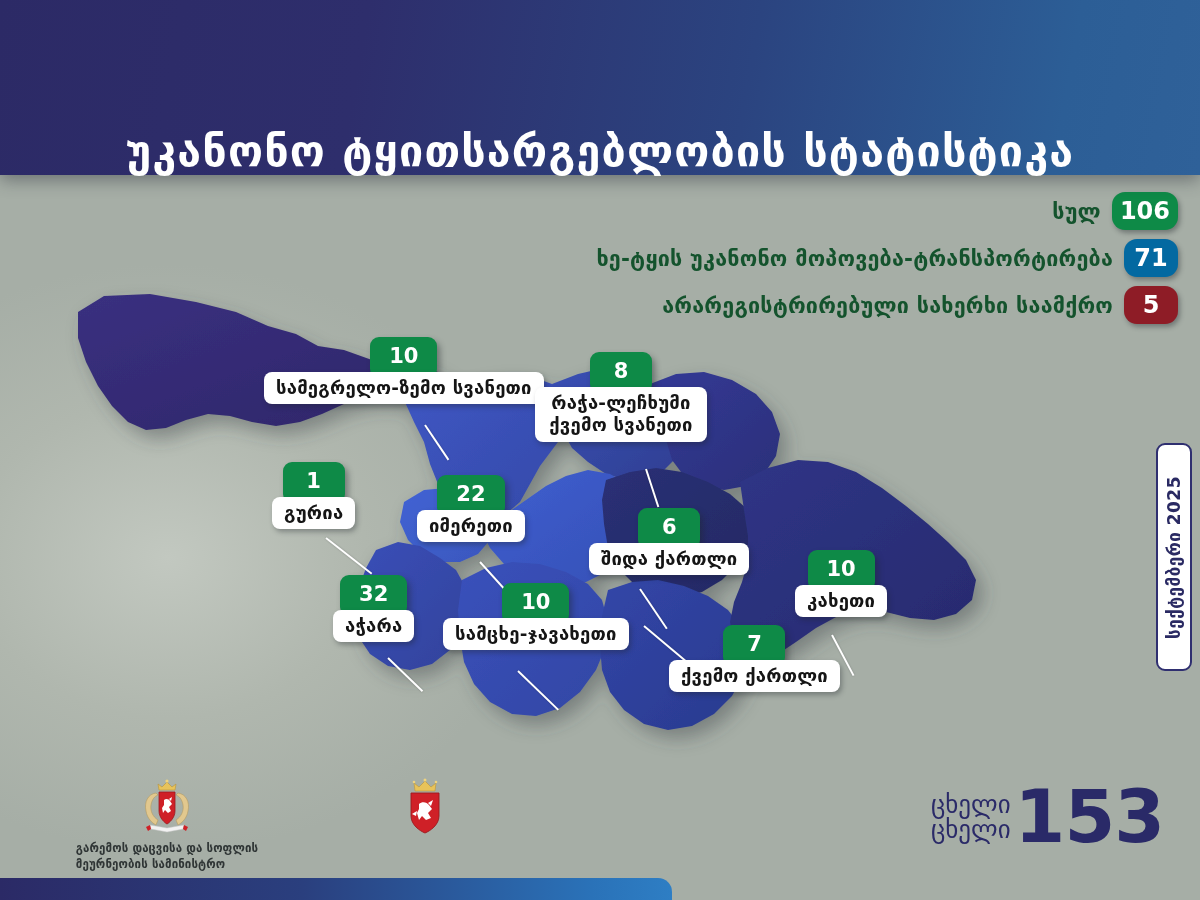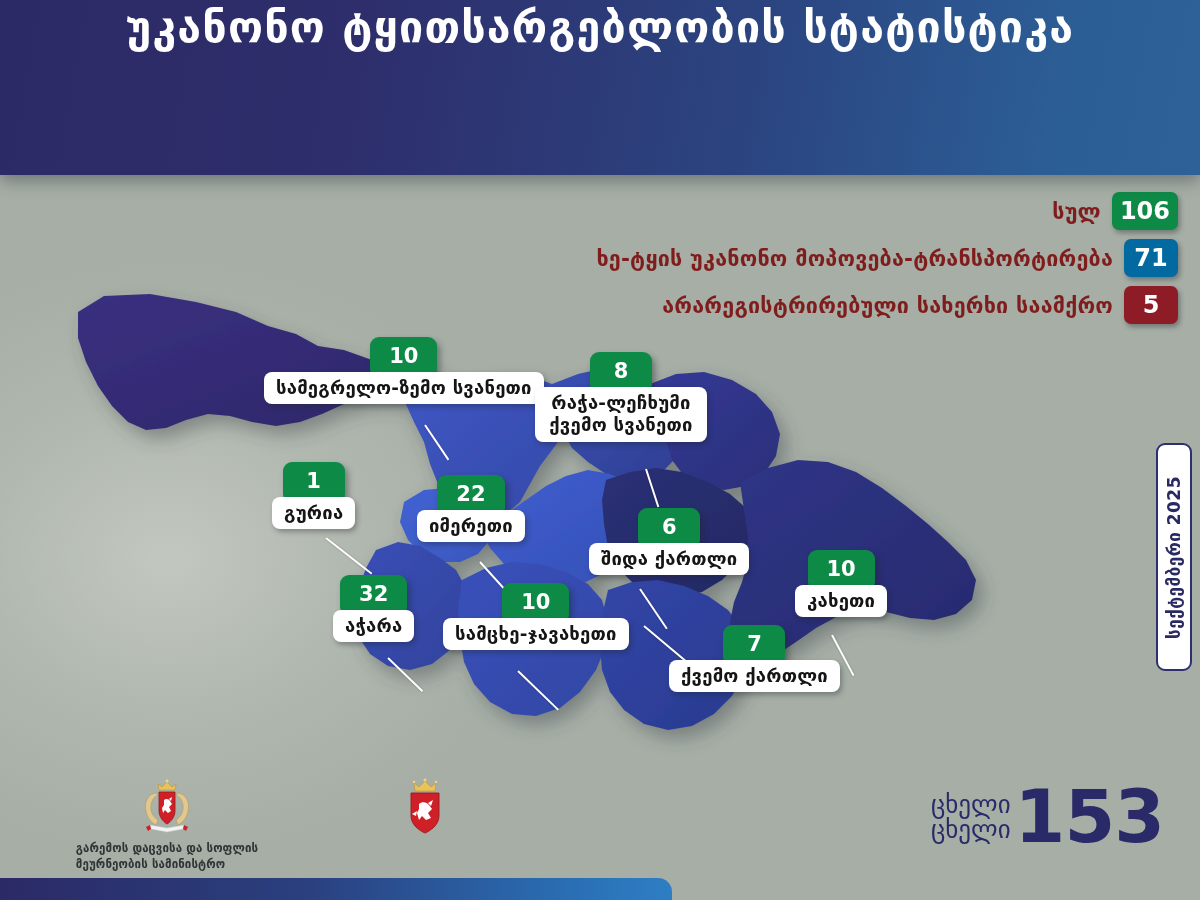--- a/index.html
+++ b/index.html
@@ -17,21 +17,21 @@
     background:
       radial-gradient(ellipse 520px 420px at 14% 62%, #c2c8c0 0%, #b0b7ae 38%, #a6aea6 70%),
       linear-gradient(180deg, #a9b1a9 0%, #a4aca4 55%, #9fa79f 100%);
   }
 
   
   #header {
     position: absolute; left: 0; top: 0; width: 1200px; height: 175px;
     background: linear-gradient(100deg, #2c2a66 0%, #2e2e6c 30%, #2b4480 62%, #2c5e96 88%, #2f6199 100%);
     box-shadow: 0 5px 16px rgba(40,45,55,0.45);
-    display: flex; align-items: flex-start; justify-content: center;
+    display: flex; align-items: flex-end; justify-content: center;
     z-index: 6;
   }
   #header-title {
     color: #ffffff;
     font-size: 43px;
     letter-spacing: 1.2px;
     font-weight: bold;
     text-align: center;
     line-height: 1.1;
     padding-top: 4px;
@@ -40,30 +40,30 @@
 
   
   #legend {
     position: absolute; right: 22px; top: 192px;
     z-index: 5;
     display: flex; flex-direction: column; gap: 9px;
     align-items: flex-end;
   }
   .legend-row { display: flex; align-items: center; gap: 11px; }
   .legend-label {
-    color: #7f1d1d;
+    color: #14532d;
     font-size: 21.5px;
     font-weight: bold;
     text-align: right;
     white-space: nowrap;
     letter-spacing: 0.2px;
   }
   .legend-badge {
     min-width: 54px; height: 38px;
-    border-radius: 7px;
+    border-radius: 13px;
     display: flex; align-items: center; justify-content: center;
     color: #fff; font-size: 24px; font-weight: bold;
     padding: 15px 8px;
     box-shadow: 2px 3px 5px rgba(35,40,45,0.40);
   }
   .lb-total { background: #0e8a47; }
   .lb-transport { background: #0369a1; }
   .lb-sawmill { background: #8e1c26; }
 
   

